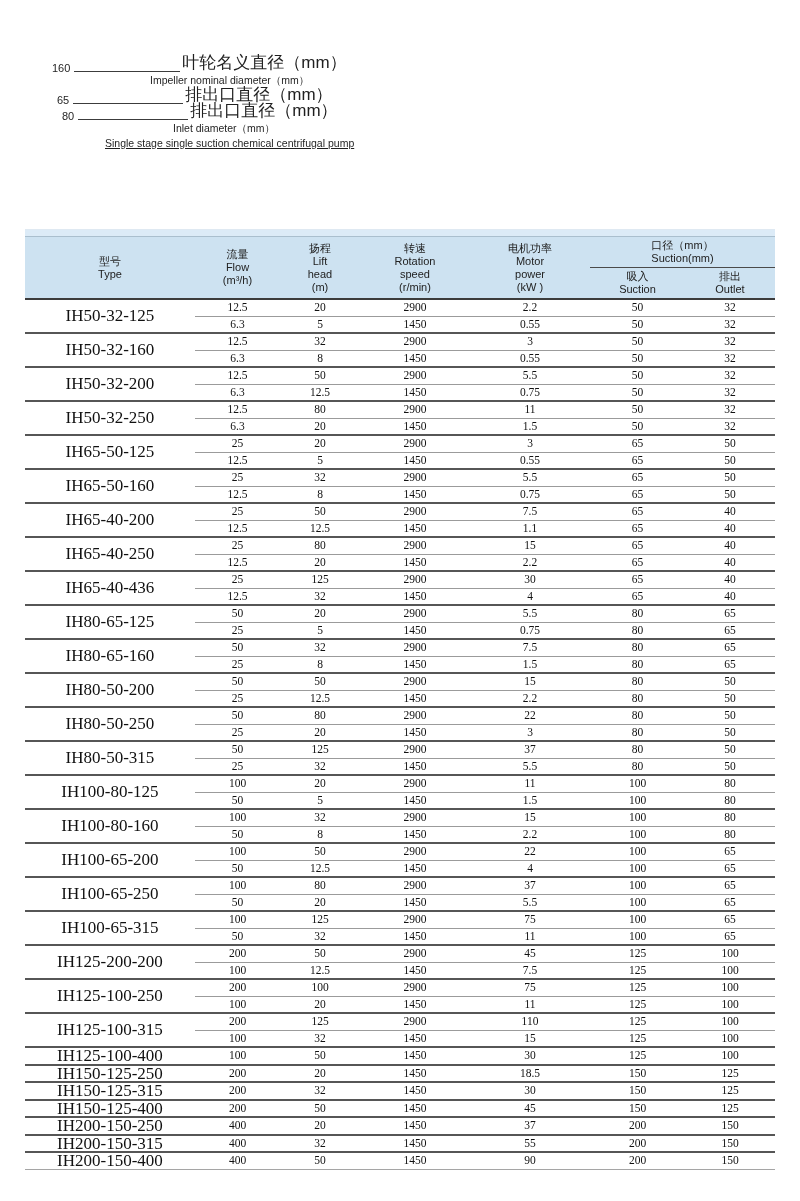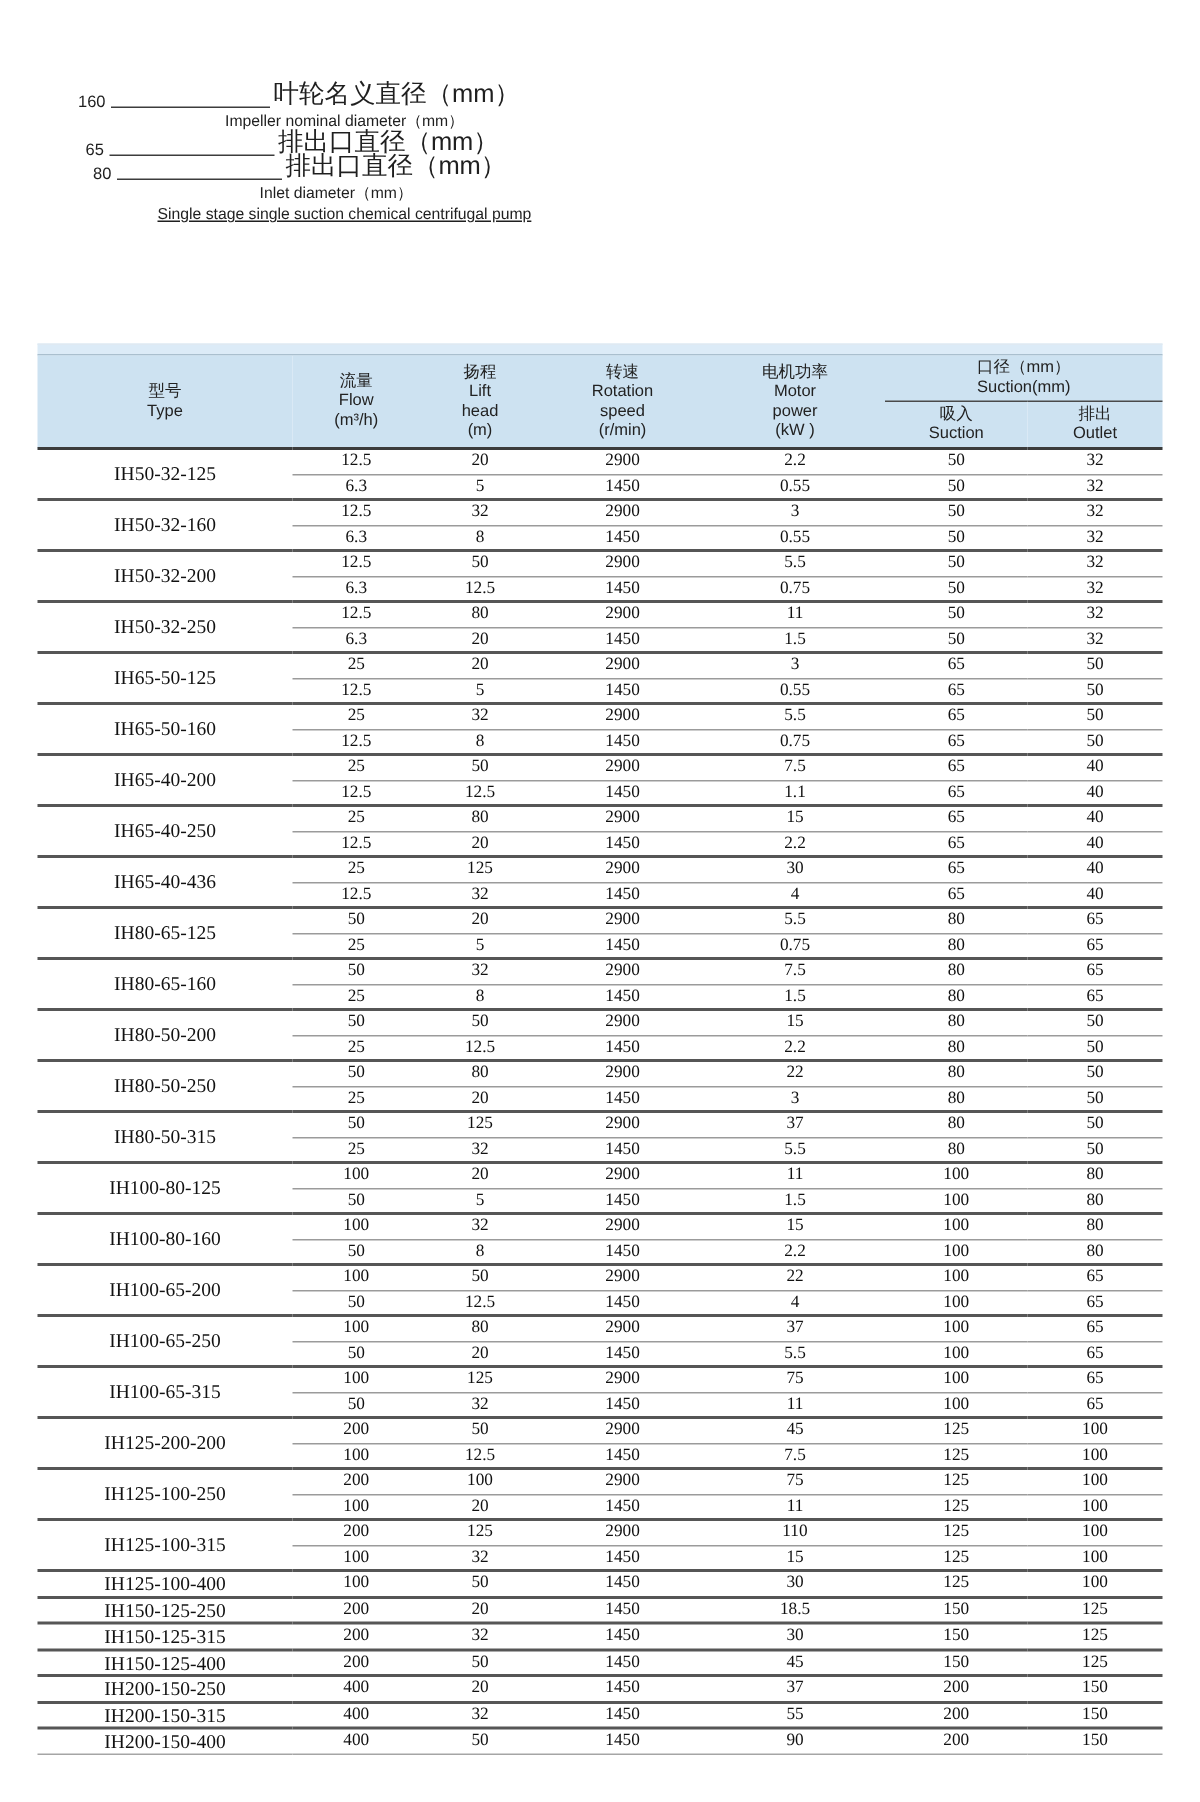--- a/index.html
+++ b/index.html
@@ -37,21 +37,21 @@
 
   thead th{background:#cde2f1;font-weight:normal;font-size:11px;
            text-align:center;vertical-align:middle;padding:2px 0;color:#222;}
   thead th .hl{display:block;line-height:13px;}
   thead tr:first-child th{border-bottom:none;}
   th.th-diameter{border-bottom:1px solid #4a4a4a !important;}
   thead{border-bottom:2px solid #3c3c3c;}
 
   tbody td{height:15.5px;line-height:15.5px;padding:0;text-align:center;
            font-family:"Liberation Serif",serif;font-size:11.5px;color:#111;}
-  tbody td.type-cell{font-size:13px;margin-top:30px;}
+  tbody td.type-cell{font-size:17px;margin-top:30px;}
   tr.grp-first td{border-top:2px solid #565656;}
   tbody tr:first-child td{border-top:none;}
   tr.grp-sub td{border-top:1px solid #9b9b9b;}
   tbody tr:last-child td{border-bottom:1px solid #a5a5a5;}
 </style>
 </head>
 <body>
 
 <div class="legend">
   <div class="leg-item">

